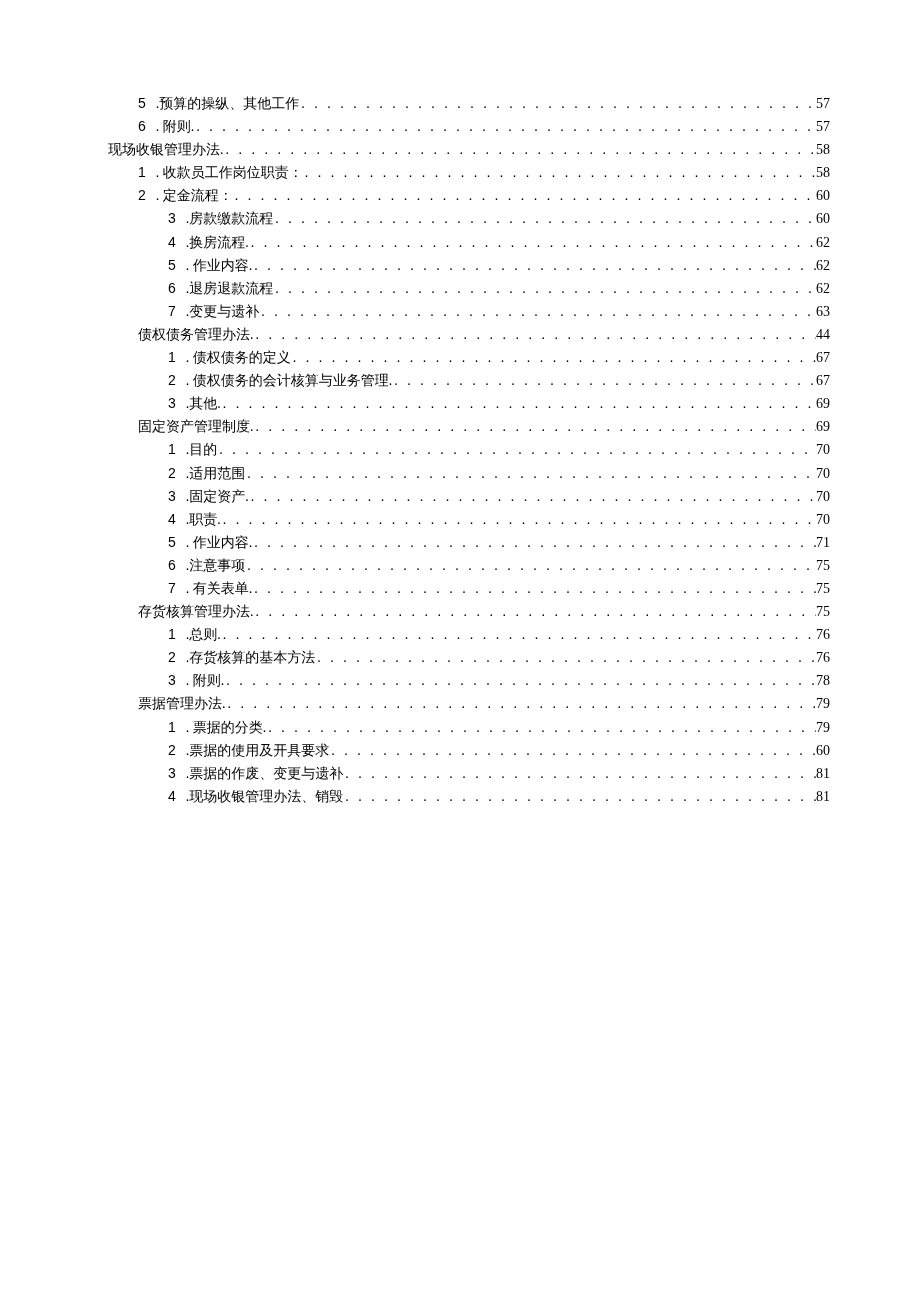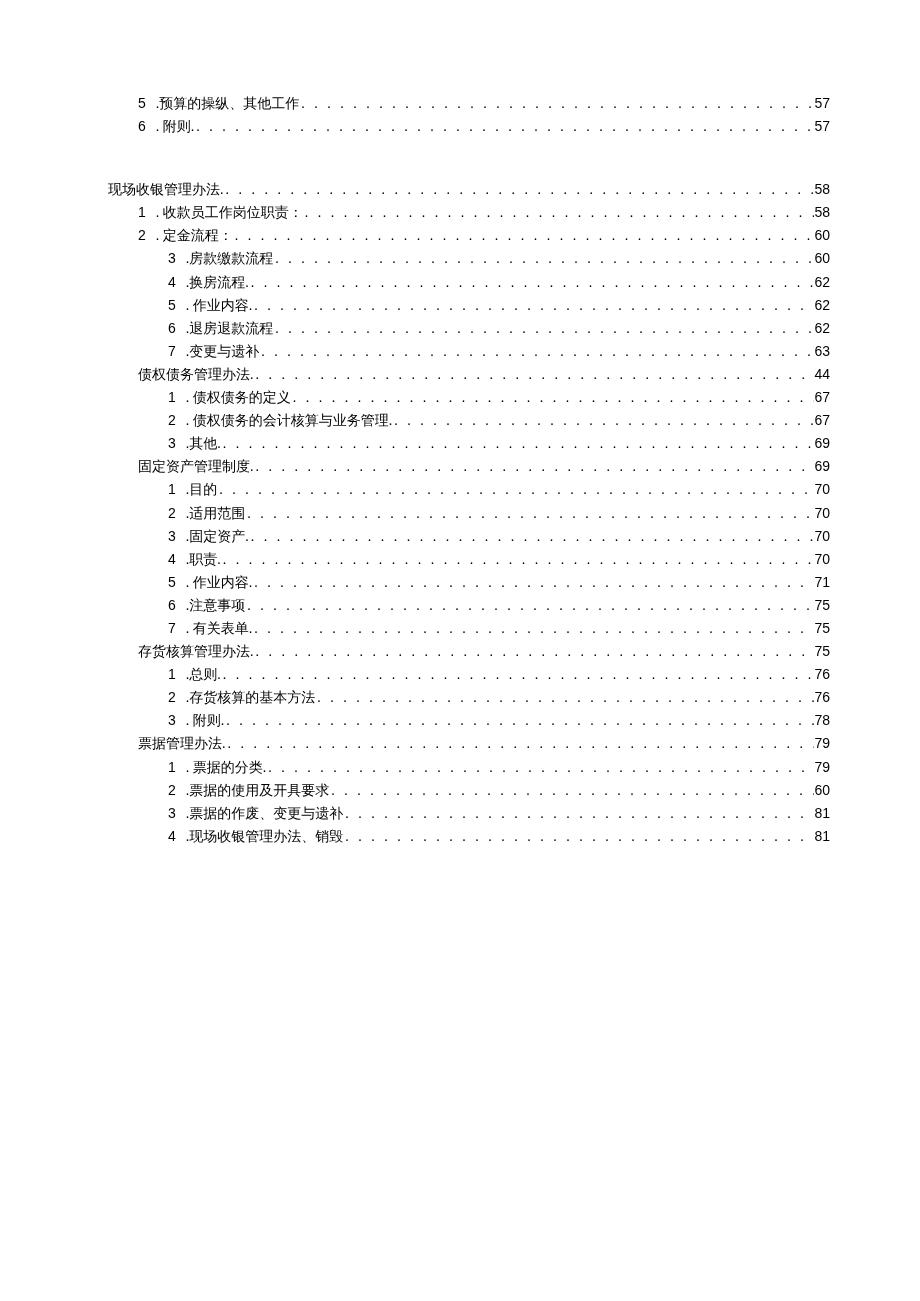--- a/index.html
+++ b/index.html
@@ -18,37 +18,37 @@
     width: 920px;
     min-height: 1301px;
     box-sizing: border-box;
     padding: 92px 90px 0 90px;
   }
   .toc-l0, .toc-l1, .toc-l2 {
     display: flex;
     align-items: baseline;
     white-space: nowrap;
   }
-  .toc-l0 { padding-left: 18px; margin-top: 40px; }
+  .toc-l0 { padding-left: 18px; }
   .toc-l1 { padding-left: 48px; }
   .toc-l2 { padding-left: 78px; }
   .num {
     font-family: Arial, sans-serif;
     padding-right: 10px;
   }
   .label { flex: 0 0 auto; }
   .dots {
     flex: 1 1 auto;
     overflow: hidden;
     letter-spacing: 3px;
     color: #000;
     padding: 0 4px 0 2px;
   }
   .page-no {
-    font-family: Liberation Sans, sans-serif;
+    font-family: Liberation Serif, serif;
     flex: 0 0 auto;
   }
 </style>
 </head>
 <body>
 
 <div class="page">
   <div id="toc-container">
       <div class="toc-l1">
         <span class="num">5</span>

